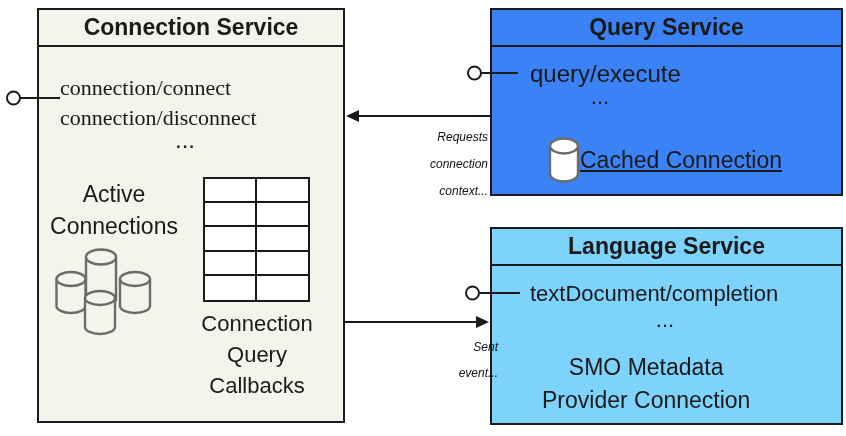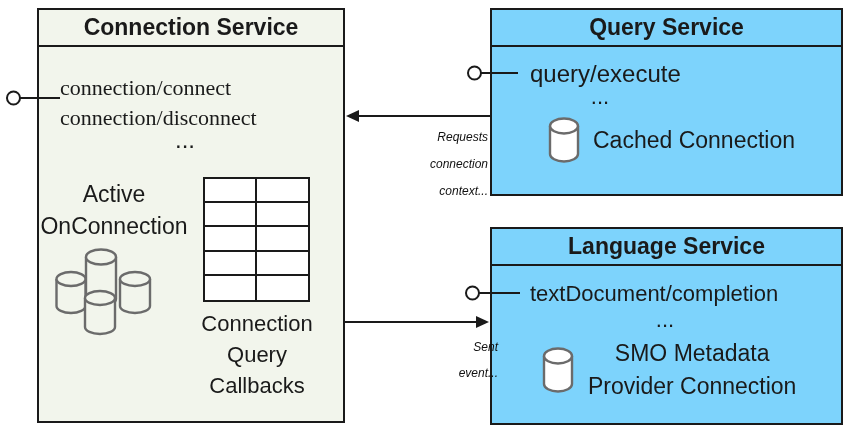--- a/index.html
+++ b/index.html
@@ -3,21 +3,21 @@
 <meta charset="utf-8">
 <style>
   html,body{margin:0;padding:0;background:#ffffff;}
   .canvas{
     position:relative;width:846px;height:436px;background:#ffffff;
     font-family:"Liberation Sans", sans-serif;color:#1a1a1a;overflow:hidden;padding-left:7px;
   }
   .overlay{position:absolute;left:0;top:0;width:846px;height:436px;pointer-events:none;}
   .box{position:absolute;border:2px solid #1a1a1a;box-sizing:content-box;}
   .box.conn{left:37px;top:8px;width:304px;height:411px;background:#f2f5ec;}
-  .box.query{left:490px;top:8px;width:349px;height:184px;background:#7dd3fc;}
+  .box.query{left:490px;top:8px;width:349px;height:184px;background:#3b82f6;}
   .box.lang{left:490px;top:227px;width:349px;height:194px;background:#7dd3fc;}
   .box-header{
     height:35px;border-bottom:2px solid #1a1a1a;line-height:35px;
     text-align:center;font-weight:bold;font-size:23px;
   }
   .abs{position:absolute;}
   .methods{left:21px;top:63px;font-size:22px;line-height:30px;white-space:nowrap;font-family:Liberation Serif, serif;}
   .conn-ellipsis{left:21px;top:116px;width:250px;text-align:center;font-size:24px;line-height:28px;}
   .active-label{left:0;top:168px;width:150px;text-align:center;font-size:23px;line-height:32px;}
   .cyl-cluster{left:14px;top:236px;}
@@ -28,43 +28,43 @@
   }
   .grid-table .cell{border-right:2px solid #1a1a1a;border-bottom:2px solid #1a1a1a;}
   .grid-table .cell:nth-child(2n){border-right:none;}
   .grid-table .cell:nth-child(9),.grid-table .cell:nth-child(10){border-bottom:none;}
   .callbacks-label{left:158px;top:298px;width:120px;text-align:center;font-size:22px;line-height:31px;}
   .svc-method{left:38px;top:50px;font-size:24px;line-height:28px;white-space:nowrap;}
   .query-ellipsis{left:38px;top:76px;width:140px;text-align:center;font-size:22px;line-height:22px;}
   .lang-method{left:38px;top:51px;font-size:22px;line-height:28px;white-space:nowrap;}
   .lang-ellipsis{left:38px;top:80px;width:270px;text-align:center;font-size:22px;line-height:22px;}
   .store-row{display:flex;align-items:center;}
-  .store-row.query-store{left:56px;top:106px;height:48px;gap:13px;}
-  .store-row.lang-store{left:50px;top:108px;height:66px;gap:14px;}
+  .store-row.query-store{left:56px;top:126px;height:48px;text-decoration:underline;}
+  .store-row.lang-store{left:50px;top:108px;height:66px;gap:14px;flex-direction:column;}
   .store-label{font-size:23px;white-space:nowrap;}
   .lang-store .store-label{text-align:center;line-height:33px;}
   .edge-label{position:absolute;font-size:12px;font-style:italic;text-align:right;color:#111;}
   .edge-label.requests{left:348px;top:124px;width:140px;line-height:27px;}
   .edge-label.sent{left:338px;top:334px;width:160px;line-height:26px;}
 </style>
 </head>
 <body>
 
 <div class="canvas">
 
   <div class="box conn">
     <div class="box-header">Connection Service</div>
     <div class="abs methods">
       <div>connection/connect</div>
       <div>connection/disconnect</div>
     </div>
     <div class="abs conn-ellipsis">...</div>
     <div class="abs active-label">
       <div>Active</div>
-      <div>OnConnection</div>
+      <div>Connections</div>
     </div>
     <svg class="abs cyl-cluster" width="102" height="98" viewBox="0 0 102 98">
       <g stroke="#6b6b6b" stroke-width="2.4" fill="#f2f5ec">
 
         <path d="M33 11 V53 A15 7.5 0 0 0 63 53 V11"></path>
         <ellipse cx="48" cy="11" rx="15" ry="7.5"></ellipse>
 
         <path d="M3.5 33 V60 A14.5 7 0 0 0 32.5 60 V33"></path>
         <ellipse cx="18" cy="33" rx="14.5" ry="7"></ellipse>
 

